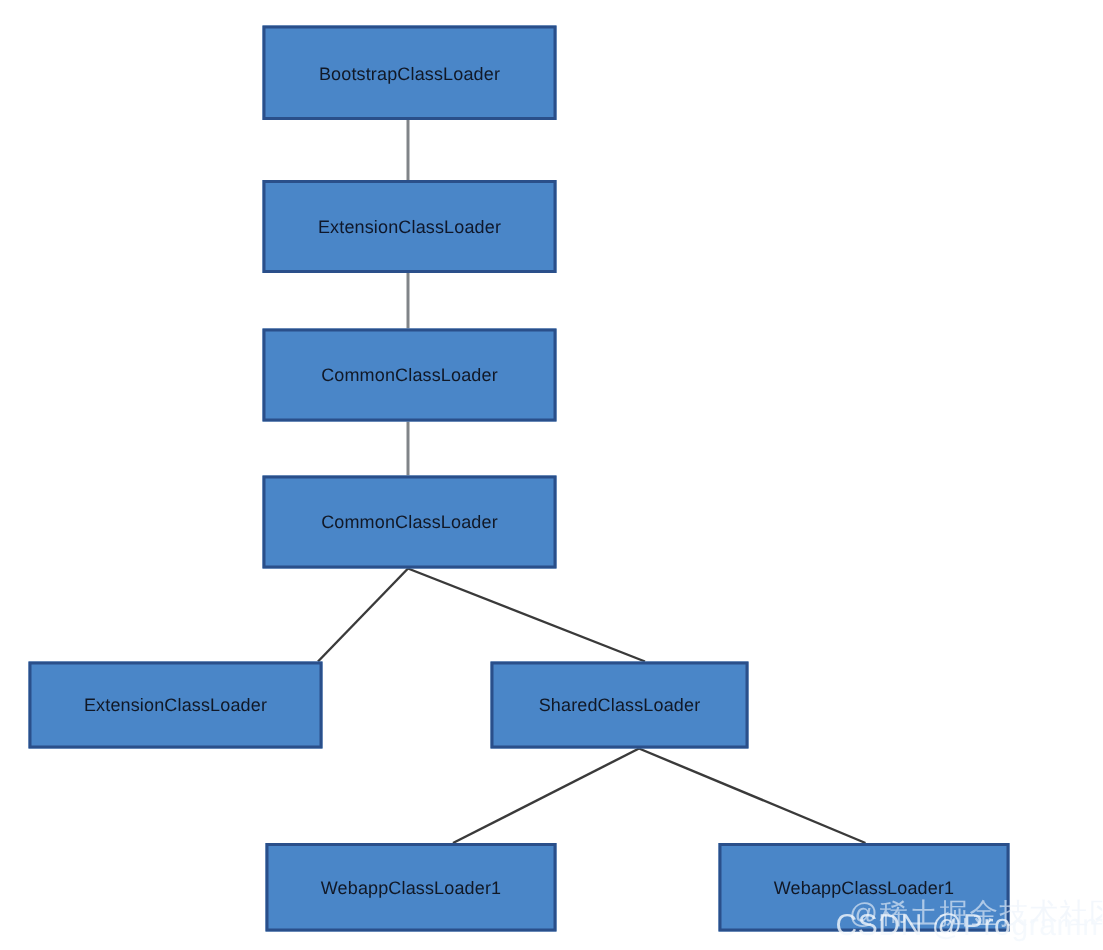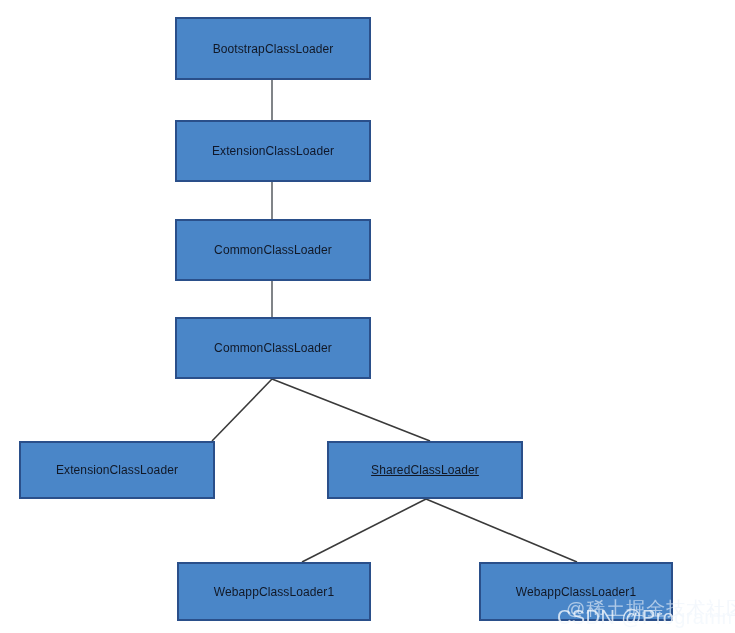--- a/index.html
+++ b/index.html
@@ -90,21 +90,21 @@
       </div>
       <div class="node" style="left: 175px; top: 219px; width: 196px; height: 62px; background: rgb(74, 134, 200); border-color: rgb(42, 79, 138); color: rgb(17, 24, 38);">
         <span class="node-label">CommonClassLoader</span>
       </div>
       <div class="node" style="left: 175px; top: 317px; width: 196px; height: 62px; background: rgb(74, 134, 200); border-color: rgb(42, 79, 138); color: rgb(17, 24, 38);">
         <span class="node-label">CommonClassLoader</span>
       </div>
       <div class="node" style="left: 19px; top: 441px; width: 196px; height: 58px; background: rgb(74, 134, 200); border-color: rgb(42, 79, 138); color: rgb(17, 24, 38);">
         <span class="node-label">ExtensionClassLoader</span>
       </div>
-      <div class="node" style="left: 327px; top: 441px; width: 196px; height: 58px; background: rgb(74, 134, 200); border-color: rgb(42, 79, 138); color: rgb(17, 24, 38); text-decoration: underline;">
+      <div class="node" style="left: 327px; top: 441px; width: 172px; height: 58px; background: rgb(74, 134, 200); border-color: rgb(42, 79, 138); color: rgb(17, 24, 38);">
         <span class="node-label">SharedClassLoader</span>
       </div>
       <div class="node" style="left: 177px; top: 562px; width: 194px; height: 59px; background: rgb(74, 134, 200); border-color: rgb(42, 79, 138); color: rgb(17, 24, 38);">
         <span class="node-label">WebappClassLoader1</span>
       </div>
       <div class="node" style="left: 479px; top: 562px; width: 194px; height: 59px; background: rgb(74, 134, 200); border-color: rgb(42, 79, 138); color: rgb(17, 24, 38);">
         <span class="node-label">WebappClassLoader1</span>
       </div>
     </div>
 

